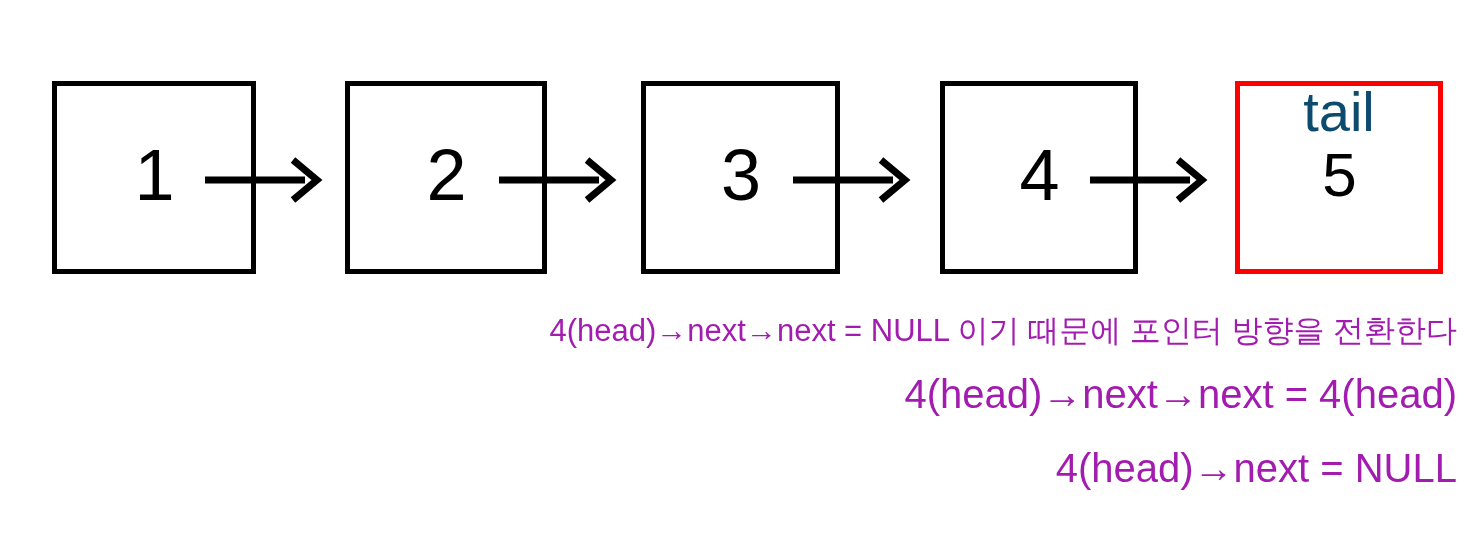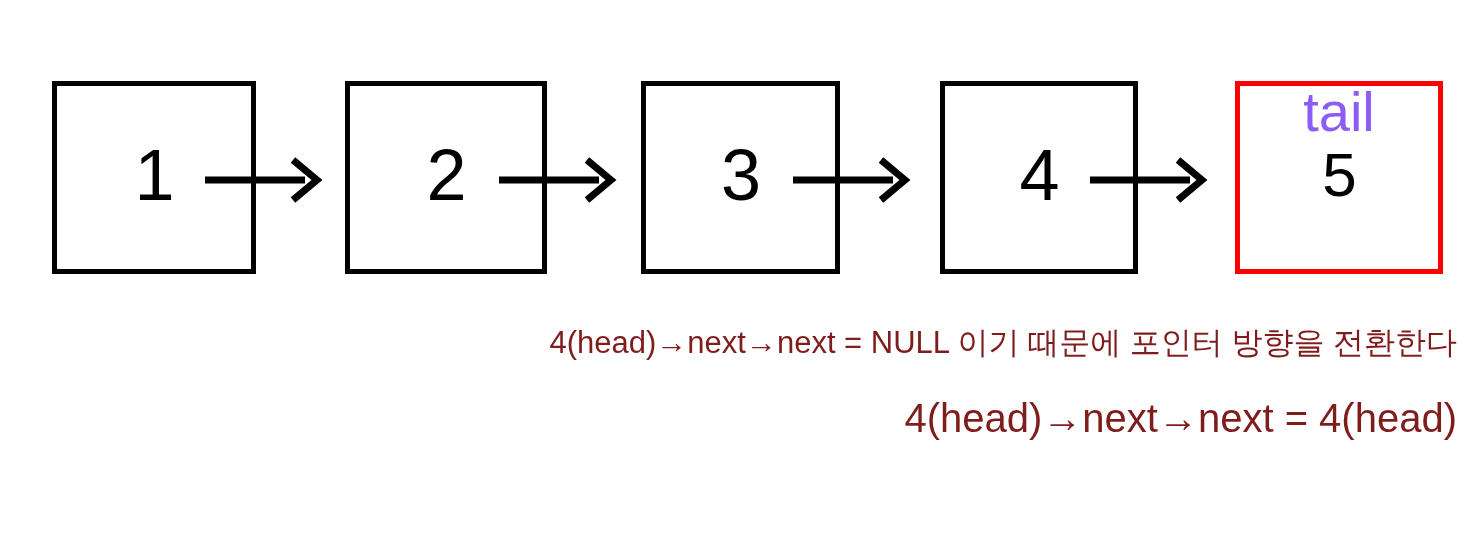--- a/index.html
+++ b/index.html
@@ -50,21 +50,21 @@
     line-height: 62px;
   }
   .node-tag {
     position: absolute;
     left: 0;
     right: 0;
     top: -2px;
     text-align: center;
     font-size: 56px;
     line-height: 56px;
-    color: #8b5cf6;
+    color: #0c4a6e;
     font-weight: 400;
   }
 
   
   #node-1 { left: 52px;   width: 204px; }
   #node-2 { left: 345px;  width: 202px; }
   #node-3 { left: 641px;  width: 199px; }
   #node-4 { left: 940px;  width: 198px; }
   #node-5 { left: 1235px; width: 208px; }
 
@@ -83,24 +83,23 @@
 
   
   .caption-block {
     position: absolute;
     left: 0;
     top: 305px;
     width: 1457px;
     text-align: right;
   }
   .caption-line {
-    color: #7f1d1d;
+    color: #a21caf;
     white-space: nowrap;
     font-weight: 400;
-    margin-top: 12px;
   }
   .caption-small {
     font-size: 31px;
     line-height: 52px;
     letter-spacing: 0px;
   }
   .caption-large {
     font-size: 40px;
     line-height: 74px;
     letter-spacing: 0px;
@@ -148,15 +147,16 @@
   </svg>
 
   <svg class="arrow" id="arrow-4" viewBox="0 0 130 60">
     <line x1="5" y1="30" x2="105" y2="30" stroke="#000000" stroke-width="7"></line>
     <polyline points="93,10 117,30 93,50" fill="none" stroke="#000000" stroke-width="7" stroke-linecap="butt" stroke-linejoin="miter"></polyline>
   </svg>
 
   <div class="caption-block">
     <div class="caption-line caption-small">4(head)→next→next = NULL 이기 때문에 포인터 방향을 전환한다</div>
     <div class="caption-line caption-large">4(head)→next→next = 4(head)</div>
+    <div class="caption-line caption-large">4(head)→next = NULL</div>
   </div>
 
 </div>
 
 </body></html>

